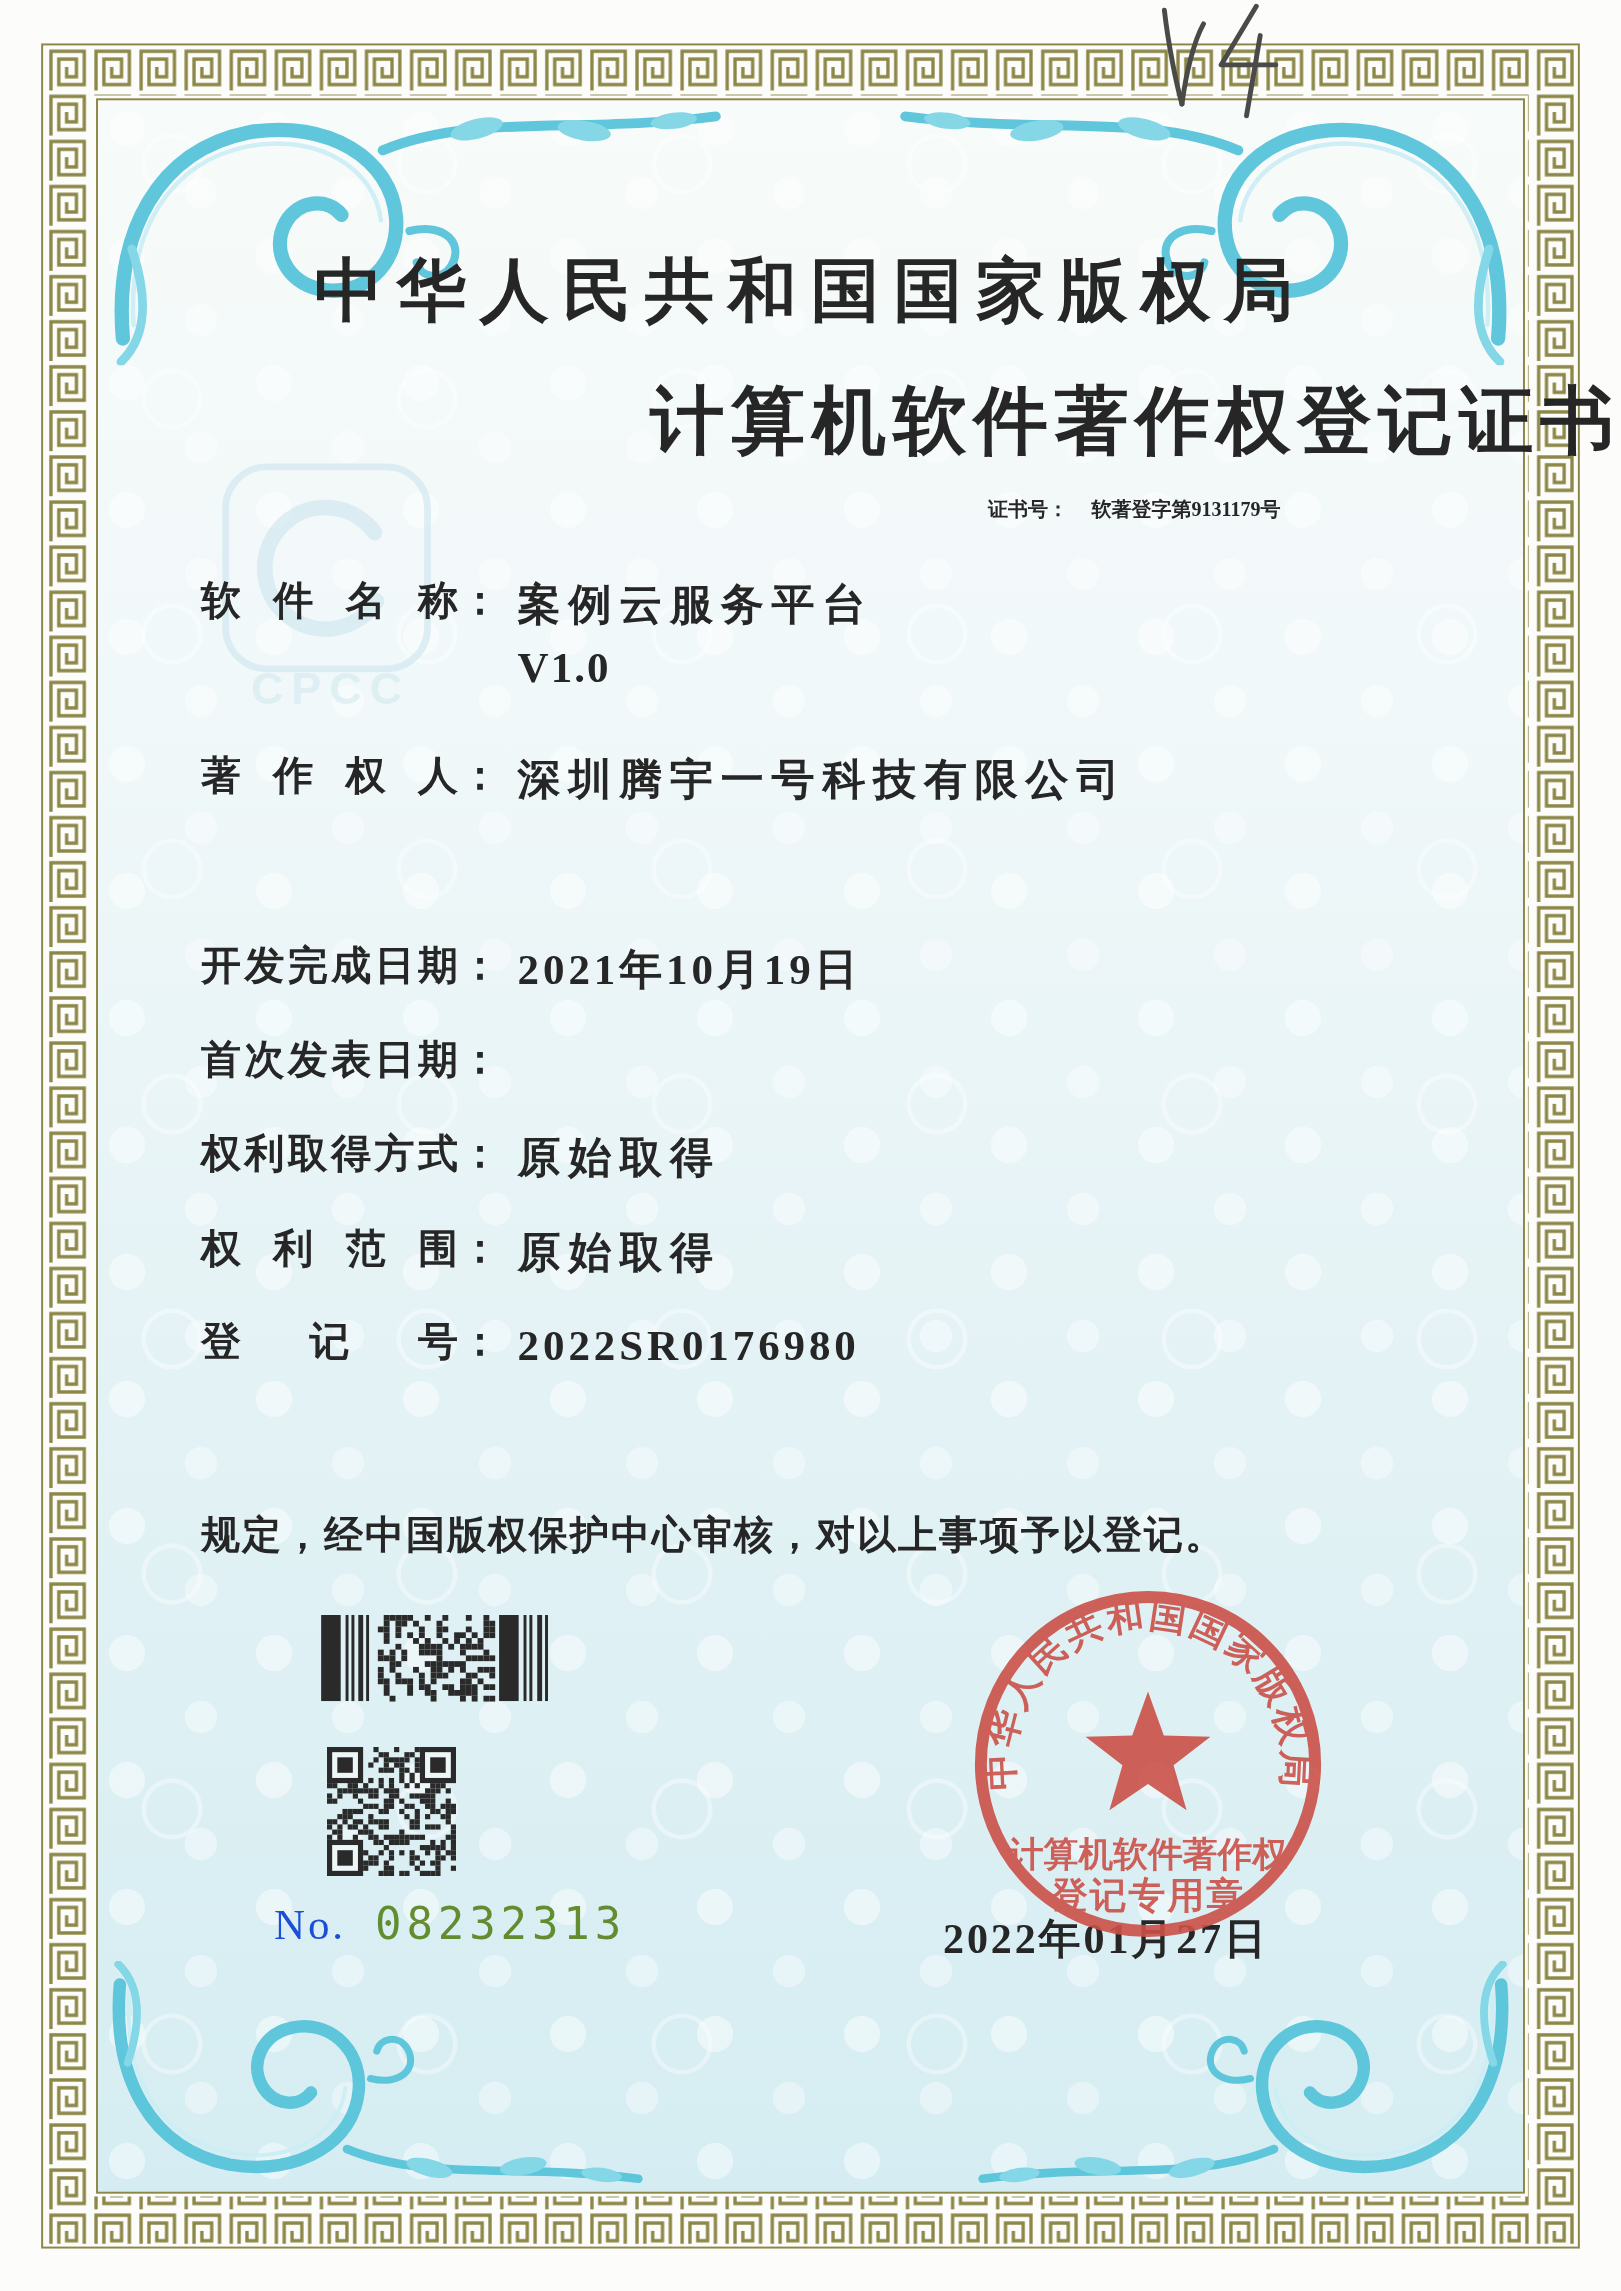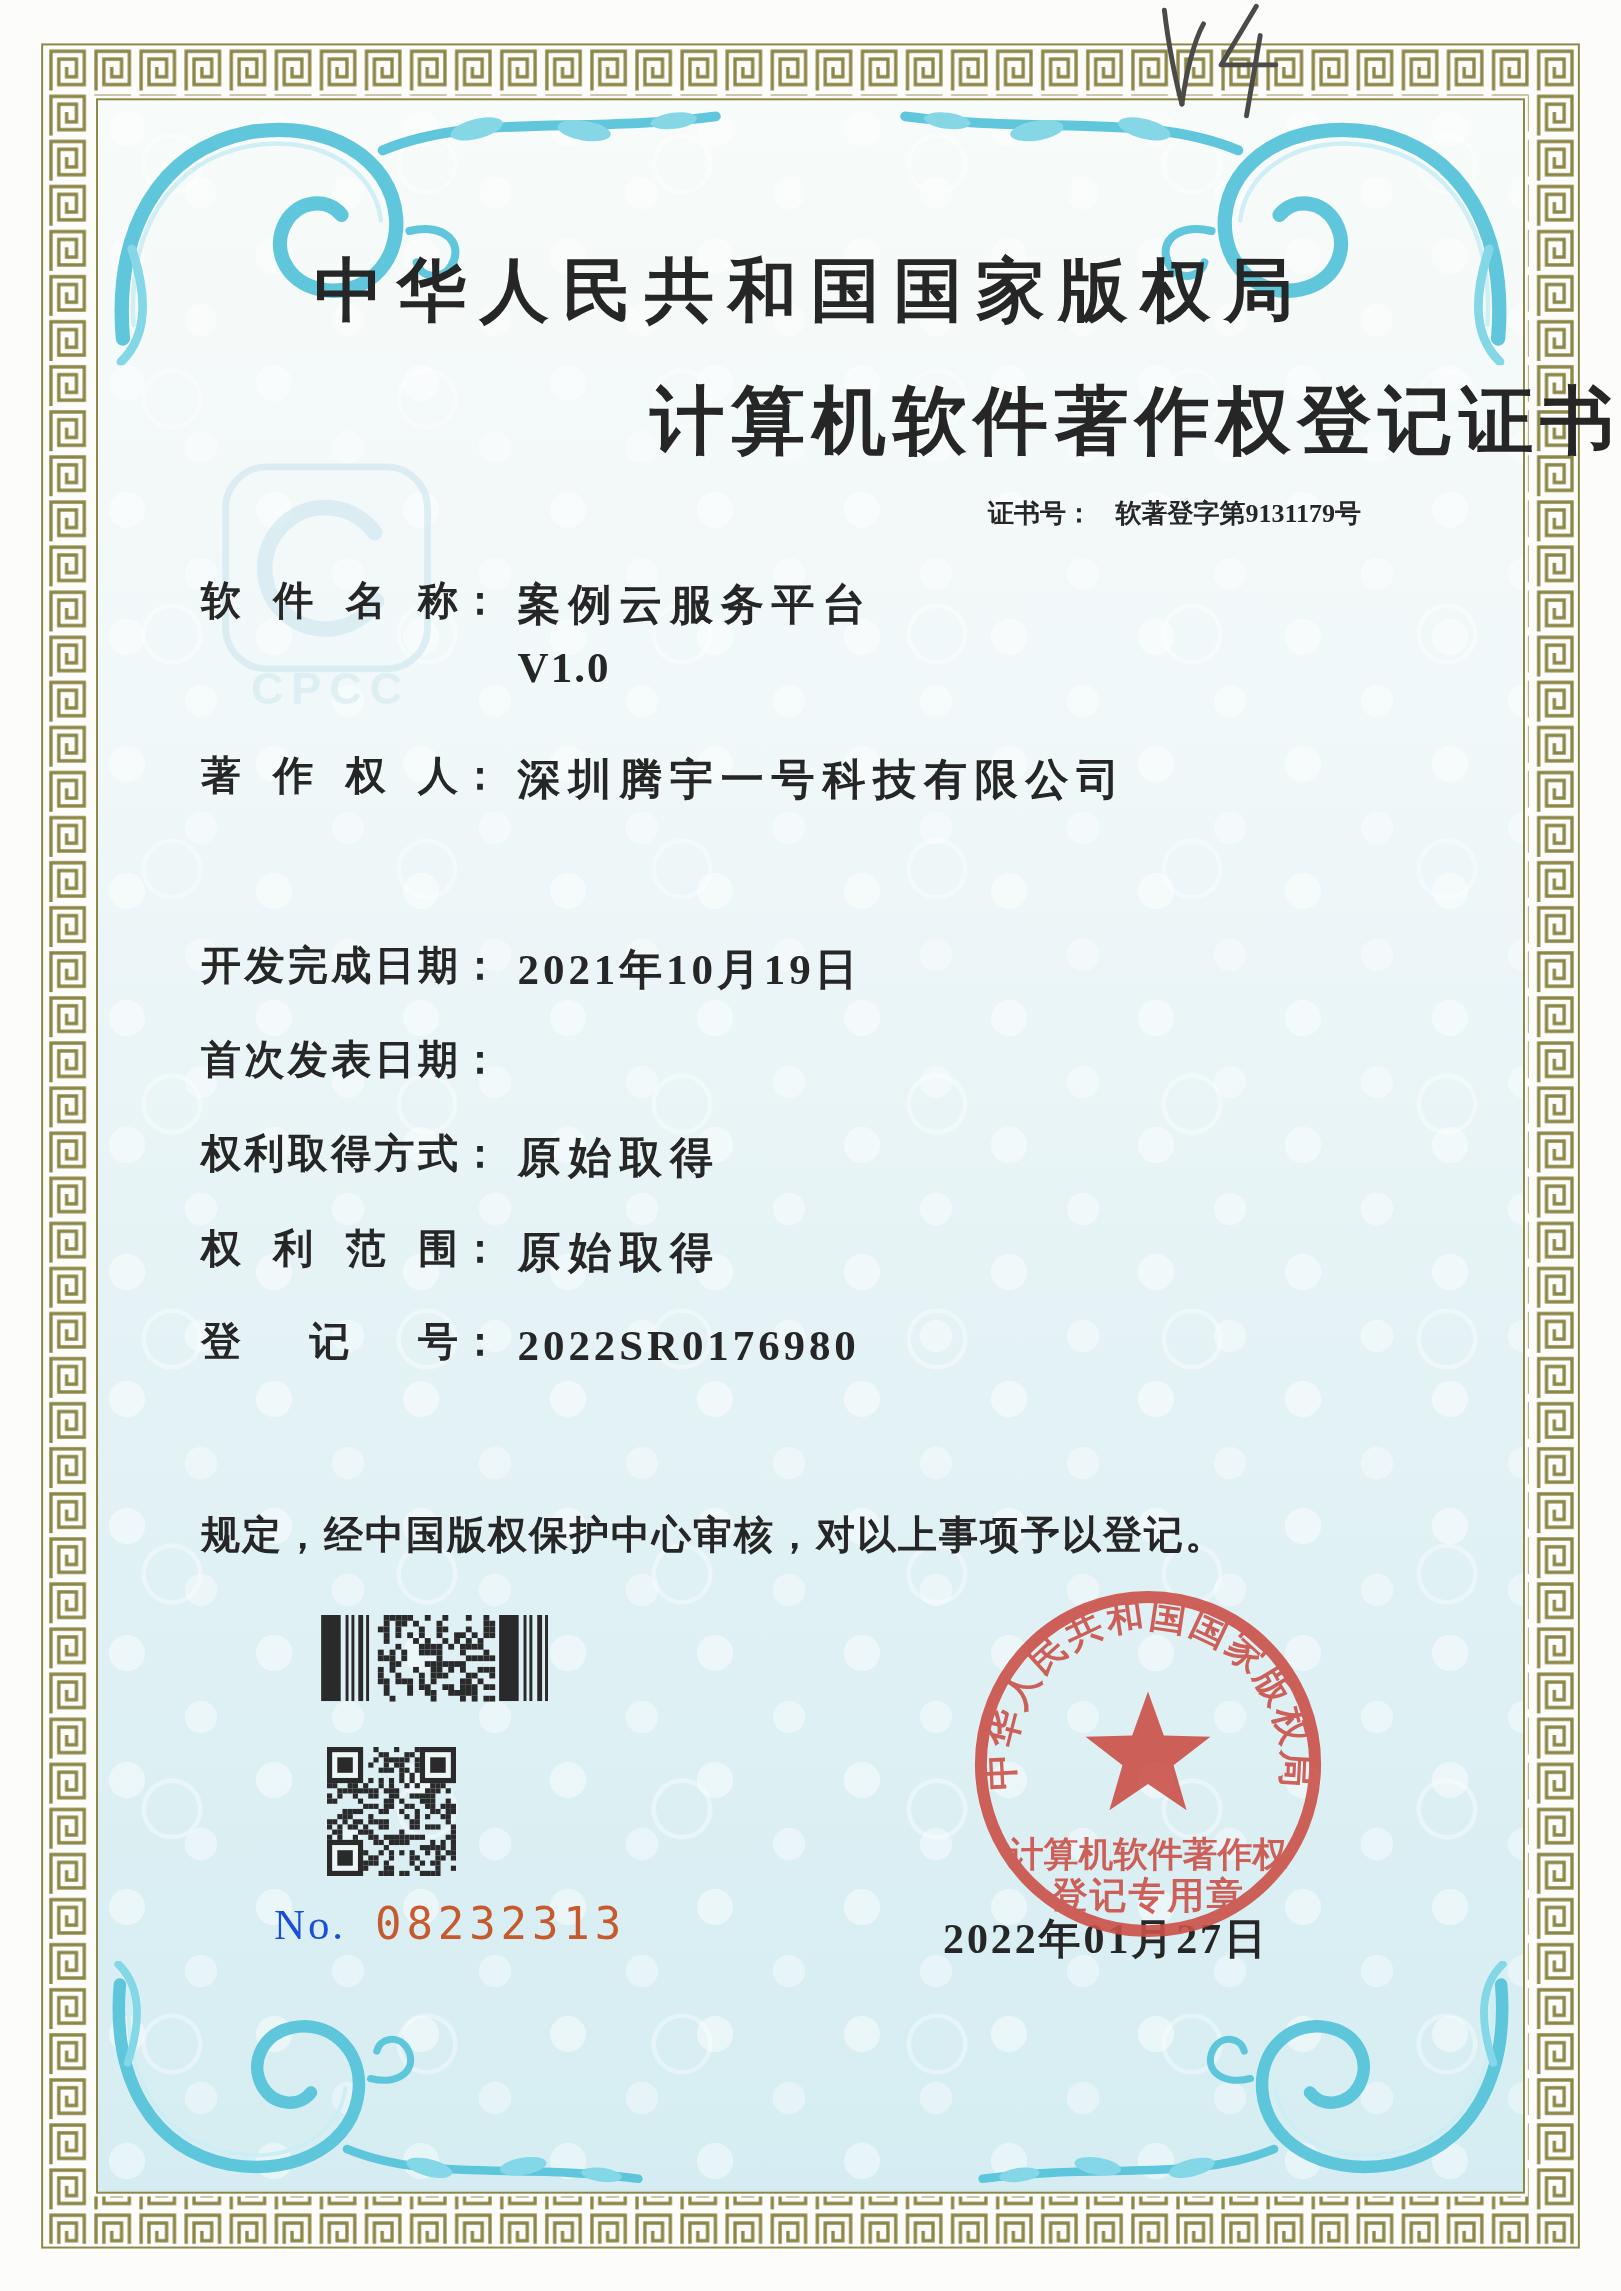--- a/index.html
+++ b/index.html
@@ -25,30 +25,30 @@
   .flourish{position:absolute;z-index:2;opacity:.95;}
   .content{position:absolute;z-index:3;}
   .authority{
     left:0;top:245px;width:100%;text-align:center;
     font-size:69px;font-weight:700;letter-spacing:13.7px;
   }
   .cert-title{
     left:0;top:372px;width:100%;text-align:right;
     font-size:74px;font-weight:700;letter-spacing:6.9px;
   }
-  .certno{left:988px;top:496px;display:flex;gap:23.5px;font-size:26px;font-weight:700;text-align:right;}
+  .certno{left:988px;top:496px;display:flex;gap:23.5px;font-size:20px;font-weight:700;text-align:right;}
   .field-row{left:201px;display:flex;align-items:flex-start;font-weight:700;}
   .field-label{width:257px;display:flex;justify-content:space-between;font-size:40px;}
   .field-colon{font-size:40px;margin-left:2px;}
   .field-value{margin-left:17.6px;font-size:43px;letter-spacing:7.8px;line-height:63px;}
   .para{left:201px;width:1245px;font-size:39px;font-weight:600;letter-spacing:2px;line-height:51px;}
   .serial-row{left:274px;top:1898px;display:flex;align-items:baseline;gap:29px;}
   .serial-label{font-size:43px;letter-spacing:2.9px;color:#1d4ed8;}
   .serial-number{
-    font-size:44px;letter-spacing:4.9px;color:#c2410c;opacity:.85;
+    font-size:44px;letter-spacing:4.9px;color:#4d7c0f;opacity:.85;
     font-family:"DejaVu Sans Mono","Liberation Mono",monospace;
   }
   .issue-date{left:943px;top:1911px;width:412px;font-size:42px;font-weight:700;letter-spacing:2.9px;}
   .seal-wrap{position:absolute;left:959px;top:1580px;z-index:4;opacity:.9;}
   .v4{position:absolute;left:1137px;top:0;z-index:5;}
   .cpcc-wm{position:absolute;left:208px;top:459px;z-index:1;opacity:.65;}
   .codes{position:absolute;z-index:3;}
 </style>
 </head>
 <body>

